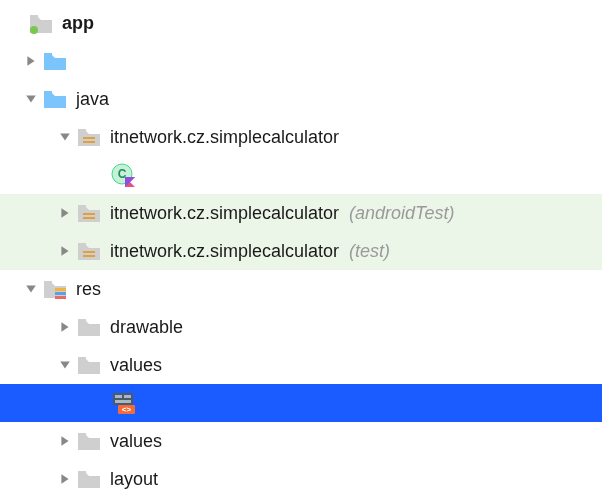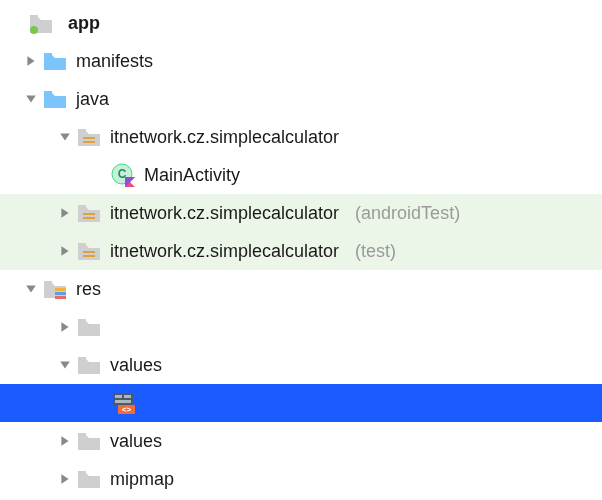--- a/index.html
+++ b/index.html
@@ -32,22 +32,22 @@
   .icon {
     display: inline-flex;
     align-items: center;
     justify-content: center;
     width: 26px;
     height: 26px;
     margin-right: 8px;
     flex-shrink: 0;
   }
   .label { }
-  .bold { font-weight: 700; margin-left: 6px; }
-  .muted { color: #9a9a9a; margin-left: 16px; }
+  .bold { font-weight: 700; }
+  .muted { color: #9a9a9a; margin-left: 10px; font-style: italic; }
   .hl-green { background: #ecf6e8; }
   .hl-blue { background: #1a5cff; color: #ffffff; }
 </style>
 </head>
 <body>
 
 <div class="row">
   <span class="indent" style="width:6px"></span>
   <span class="chevron"></span>
   <span class="icon">
@@ -66,21 +66,20 @@
     <svg width="12" height="12" viewBox="0 0 10 10">
         <path d="M2 1 L8 5 L2 9 Z" fill="#888"></path>
       </svg>
   </span>
   <span class="icon">
     <svg width="24" height="20" viewBox="0 0 24 20">
       <path d="M1 4 L9 4 L12 7 L23 7 L23 19 L1 19 Z" fill="#7cc5fc"></path>
       <rect x="1" y="2" width="8" height="3" fill="#7cc5fc"></rect>
     </svg>
   </span>
-  <span class="label">manifests</span>
 </div>
 
 <div class="row">
   <span class="indent" style="width:20px"></span>
   <span class="chevron">
     <svg width="12" height="12" viewBox="0 0 10 10">
         <path d="M1 2 L9 2 L5 8 Z" fill="#888"></path>
       </svg>
   </span>
   <span class="icon">
@@ -114,21 +113,20 @@
   <span class="indent" style="width:88px"></span>
   <span class="chevron"></span>
   <span class="icon">
     <svg width="24" height="24" viewBox="0 0 24 24">
       <circle cx="11" cy="11" r="10" fill="#c6f0d8" stroke="#3ddc84" stroke-width="1"></circle>
       <text x="11" y="15" font-size="12" font-weight="700" text-anchor="middle" fill="#1e8f5a">C</text>
       <path d="M14 14 L24 14 L19 19 L24 24 L14 24 Z" fill="#e44e8a"></path>
       <path d="M14 14 L24 14 L14 24 Z" fill="#8e4fe0"></path>
     </svg>
   </span>
-  <span class="label">MainActivity</span>
 </div>
 
 <div class="row hl-green">
   <span class="indent" style="width:54px"></span>
   <span class="chevron">
     <svg width="12" height="12" viewBox="0 0 10 10">
         <path d="M2 1 L8 5 L2 9 Z" fill="#888"></path>
       </svg>
   </span>
   <span class="icon">
@@ -187,20 +185,21 @@
     <svg width="12" height="12" viewBox="0 0 10 10">
         <path d="M2 1 L8 5 L2 9 Z" fill="#888"></path>
       </svg>
   </span>
   <span class="icon">
     <svg width="24" height="20" viewBox="0 0 24 20">
       <path d="M1 4 L9 4 L12 7 L23 7 L23 19 L1 19 Z" fill="#cfcfcf"></path>
       <rect x="1" y="2" width="8" height="3" fill="#cfcfcf"></rect>
     </svg>
   </span>
+  <span class="label">drawable</span>
 </div>
 
 <div class="row">
   <span class="indent" style="width:54px"></span>
   <span class="chevron">
     <svg width="12" height="12" viewBox="0 0 10 10">
         <path d="M1 2 L9 2 L5 8 Z" fill="#888"></path>
       </svg>
   </span>
   <span class="icon">
@@ -249,14 +248,14 @@
     <svg width="12" height="12" viewBox="0 0 10 10">
         <path d="M2 1 L8 5 L2 9 Z" fill="#888"></path>
       </svg>
   </span>
   <span class="icon">
     <svg width="24" height="20" viewBox="0 0 24 20">
       <path d="M1 4 L9 4 L12 7 L23 7 L23 19 L1 19 Z" fill="#cfcfcf"></path>
       <rect x="1" y="2" width="8" height="3" fill="#cfcfcf"></rect>
     </svg>
   </span>
-  <span class="label">mipmap</span>
+  <span class="label">layout</span>
 </div>
 
 </body></html>

